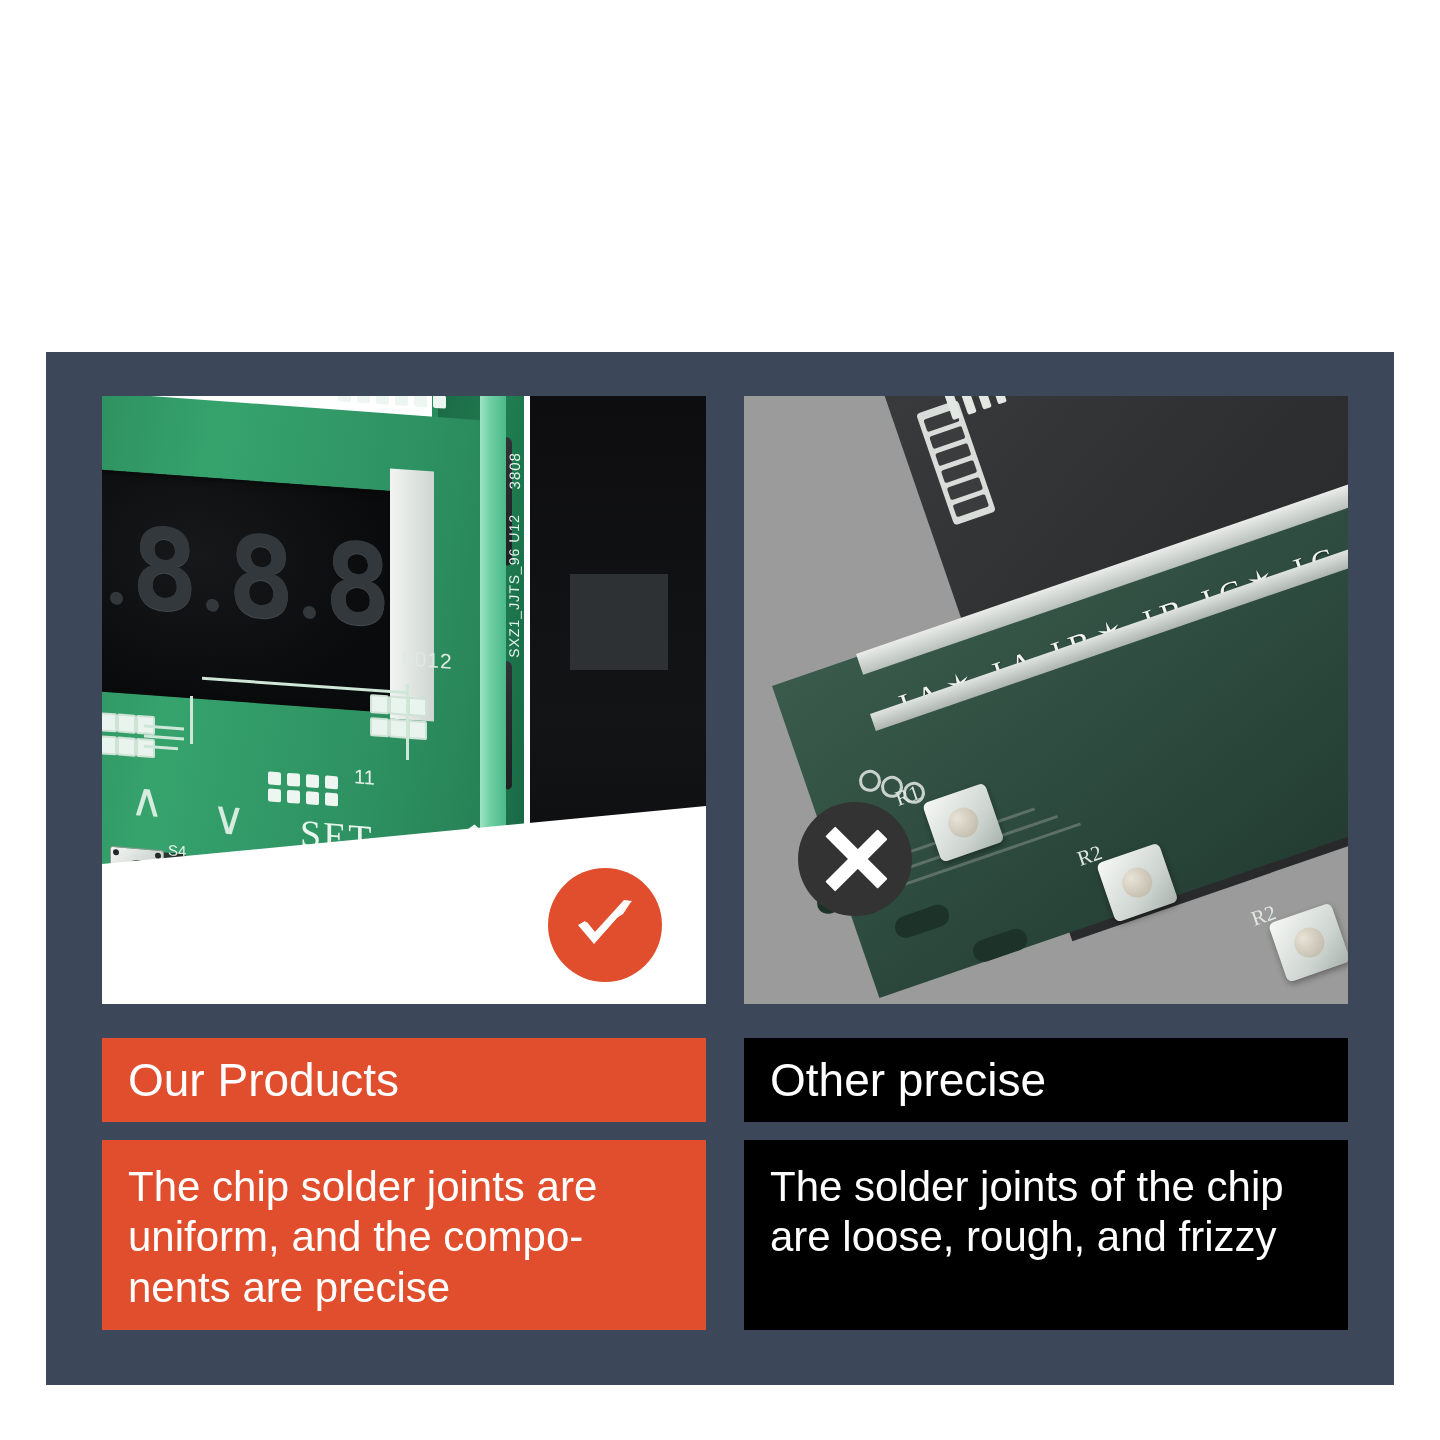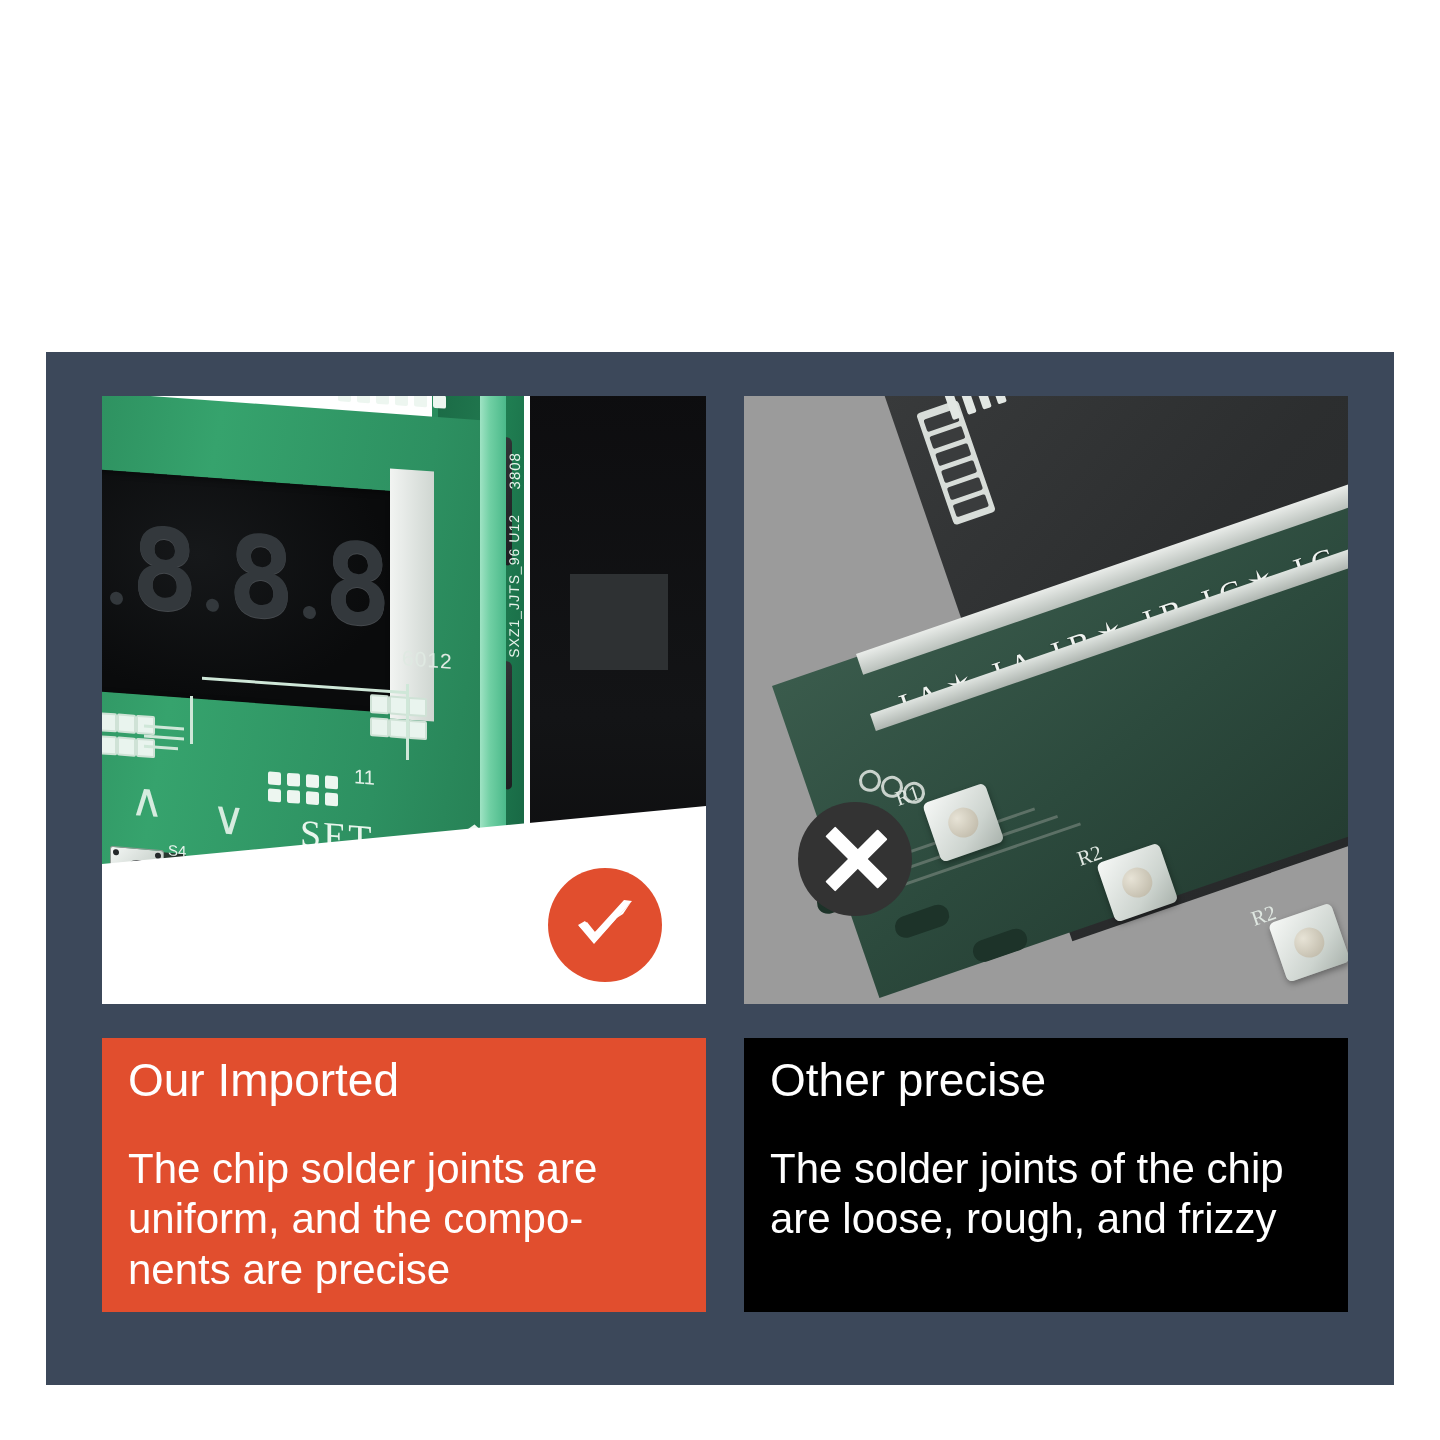--- a/index.html
+++ b/index.html
@@ -230,21 +230,21 @@
   .badge-x{left:54px;bottom:88px;background:#333333;}
   .badge svg{display:block;}
 
   
   .bar-title{
     margin-top:34px;height:84px;display:flex;align-items:center;
     padding:0 0 0 26px;box-sizing:border-box;
   }
   .bar-title span{font-size:46px;font-weight:400;color:#ffffff;line-height:1;}
   .bar-body{
-    min-height:190px;box-sizing:border-box;
+    margin-top:18px;min-height:190px;box-sizing:border-box;
     padding:22px 24px 16px 26px;
   }
   .bar-body span{
     display:block;font-size:42px;line-height:1.2;color:#ffffff;font-weight:400;
   }
   .orange{background:#e14e2e;}
   .black{background:#000000;}
 </style>
 </head>
 <body>
@@ -396,21 +396,21 @@
 
         <div class="badge badge-check">
           <svg width="74" height="74" viewBox="0 0 74 74">
             <path d="M11 38 L27 54 L63 14 L55 26 L27 44 L19 34 Z" fill="#ffffff"></path>
             <path d="M10 37 L26 56 L64 13 L56 12 L26 45 L17 33 Z" fill="#ffffff"></path>
           </svg>
         </div>
       </div>
 
       <div class="bar-title orange">
-        <span>Our Imported</span>
+        <span>Our Products</span>
       </div>
       <div class="bar-body orange">
         <span>The chip solder joints are uniform, and the compo-nents are precise</span>
       </div>
     </div>
 
     <div class="col col-right">
 
       <div class="photo photo-right">
 

